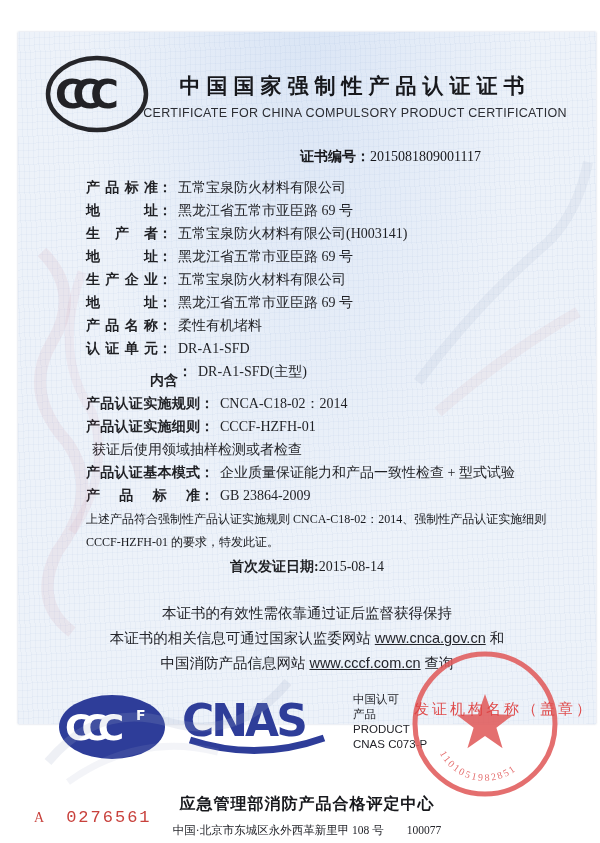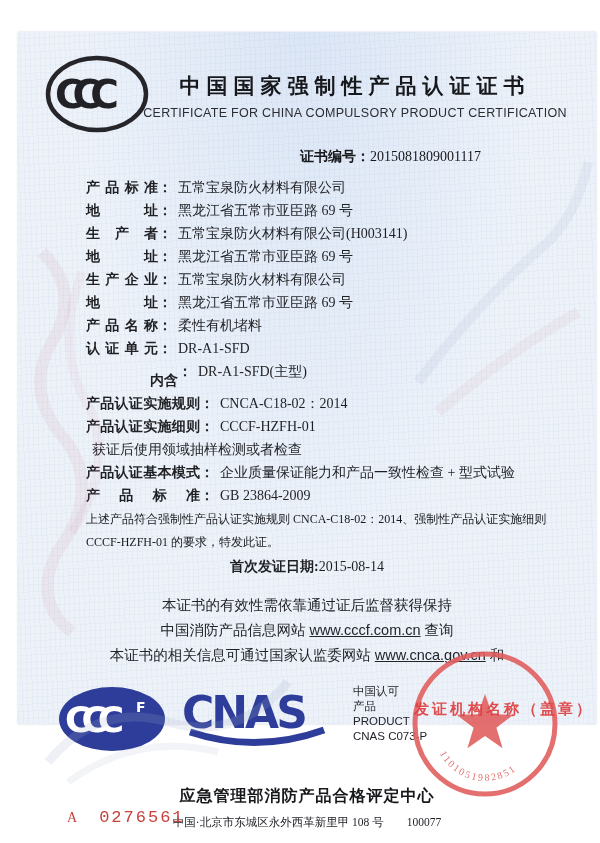--- a/index.html
+++ b/index.html
@@ -41,43 +41,43 @@
   .statement{padding:1px 44px 0 68px;font-size:12px;font-weight:normal;line-height:23px;color:#17181c;}
 
   
   .first-issue{text-align:center;font-size:14px;line-height:24px;margin-top:1px;}
   .first-issue .lbl{font-weight:bold;}
   .issue-line{padding-left:68px;font-size:14px;line-height:24px;}
   .issue-line .lbl{font-weight:bold;}
   .issue-line .gap{display:inline-block;width:26px;}
 
   
-  .notes{margin-top:14px;text-align:center;
+  .notes{margin-top:22px;text-align:center;
     font-family:"Liberation Sans","DejaVu Sans",sans-serif;
     font-size:14.5px;line-height:25px;color:#23242a;}
   .notes .url{text-decoration:underline;font-family:"Liberation Sans","DejaVu Sans",sans-serif;}
 
   
   .logo-strip{position:relative;height:106px;margin-top:8px;}
   .cccf-logo{position:absolute;left:38px;top:8px;}
   .cnas-logo{position:absolute;left:162px;top:10px;}
   .accred{position:absolute;left:335px;top:8px;font-family:"Liberation Sans","DejaVu Sans",sans-serif;
     font-size:11.5px;line-height:15px;color:#23242a;}
 
   
   .issuer-name{text-align:center;font-size:16px;font-weight:bold;letter-spacing:1px;color:#17181c;margin-top:4px;}
   .issuer-addr{text-align:center;font-size:11.5px;margin-top:8px;color:#23242a;}
 
   
   .seal{position:absolute;right:22px;top:608px;opacity:.88;}
   .seal-overlay{position:absolute;left:396px;top:668px;color:#de4040;font-size:15px;
-    letter-spacing:3px;font-weight:bold;opacity:.92;white-space:nowrap;}
-
-  
-  .serial{position:absolute;left:34px;top:808px;color:#c8413c;margin-left:33px;}
+    letter-spacing:3px;font-weight:normal;opacity:.92;white-space:nowrap;}
+
+  
+  .serial{position:absolute;left:34px;top:808px;color:#c8413c;}
   .serial .pfx{font-size:14px;margin-right:22px;font-family:"Liberation Serif","DejaVu Serif",serif;}
   .serial .num{font-size:17px;letter-spacing:2px;font-family:"Liberation Mono","DejaVu Sans Mono",monospace;}
 
   
   .ghost{position:absolute;pointer-events:none;}
 </style>
 </head>
 <body>
 
 <div class="paper">
@@ -146,22 +146,22 @@
     </div>
 
     <div class="statement">上述产品符合强制性产品认证实施规则 CNCA-C18-02：2014、强制性产品认证实施细则 CCCF-HZFH-01 的要求，特发此证。</div>
 
     <div class="first-issue">
       <span class="lbl">首次发证日期</span><span class="lbl">:</span><span>2015-08-14</span>
     </div>
 
     <div class="notes">
       <div>本证书的有效性需依靠通过证后监督获得保持</div>
+      <div><span>本证书的相关信息可通过国家认监委网站 </span><span class="url">www.cnca.gov.cn</span><span> 和</span></div>
       <div><span>中国消防产品信息网站 </span><span class="url">www.cccf.com.cn</span><span> 查询</span></div>
-      <div><span>本证书的相关信息可通过国家认监委网站 </span><span class="url">www.cnca.gov.cn</span><span> 和</span></div>
     </div>
 
     <div class="logo-strip">
       <div class="cccf-logo">
         <svg width="112" height="70" viewBox="0 0 112 70">
           <ellipse cx="56" cy="35" rx="53" ry="32" fill="#2e3d99"></ellipse>
           <text x="9" y="48" font-size="36" font-weight="bold" fill="#ffffff" font-family="'DejaVu Sans',sans-serif" letter-spacing="-10">CCC</text>
           <text x="80" y="28" font-size="14" font-weight="bold" fill="#ffffff" font-family="'DejaVu Sans',sans-serif">F</text>
         </svg>
       </div>

